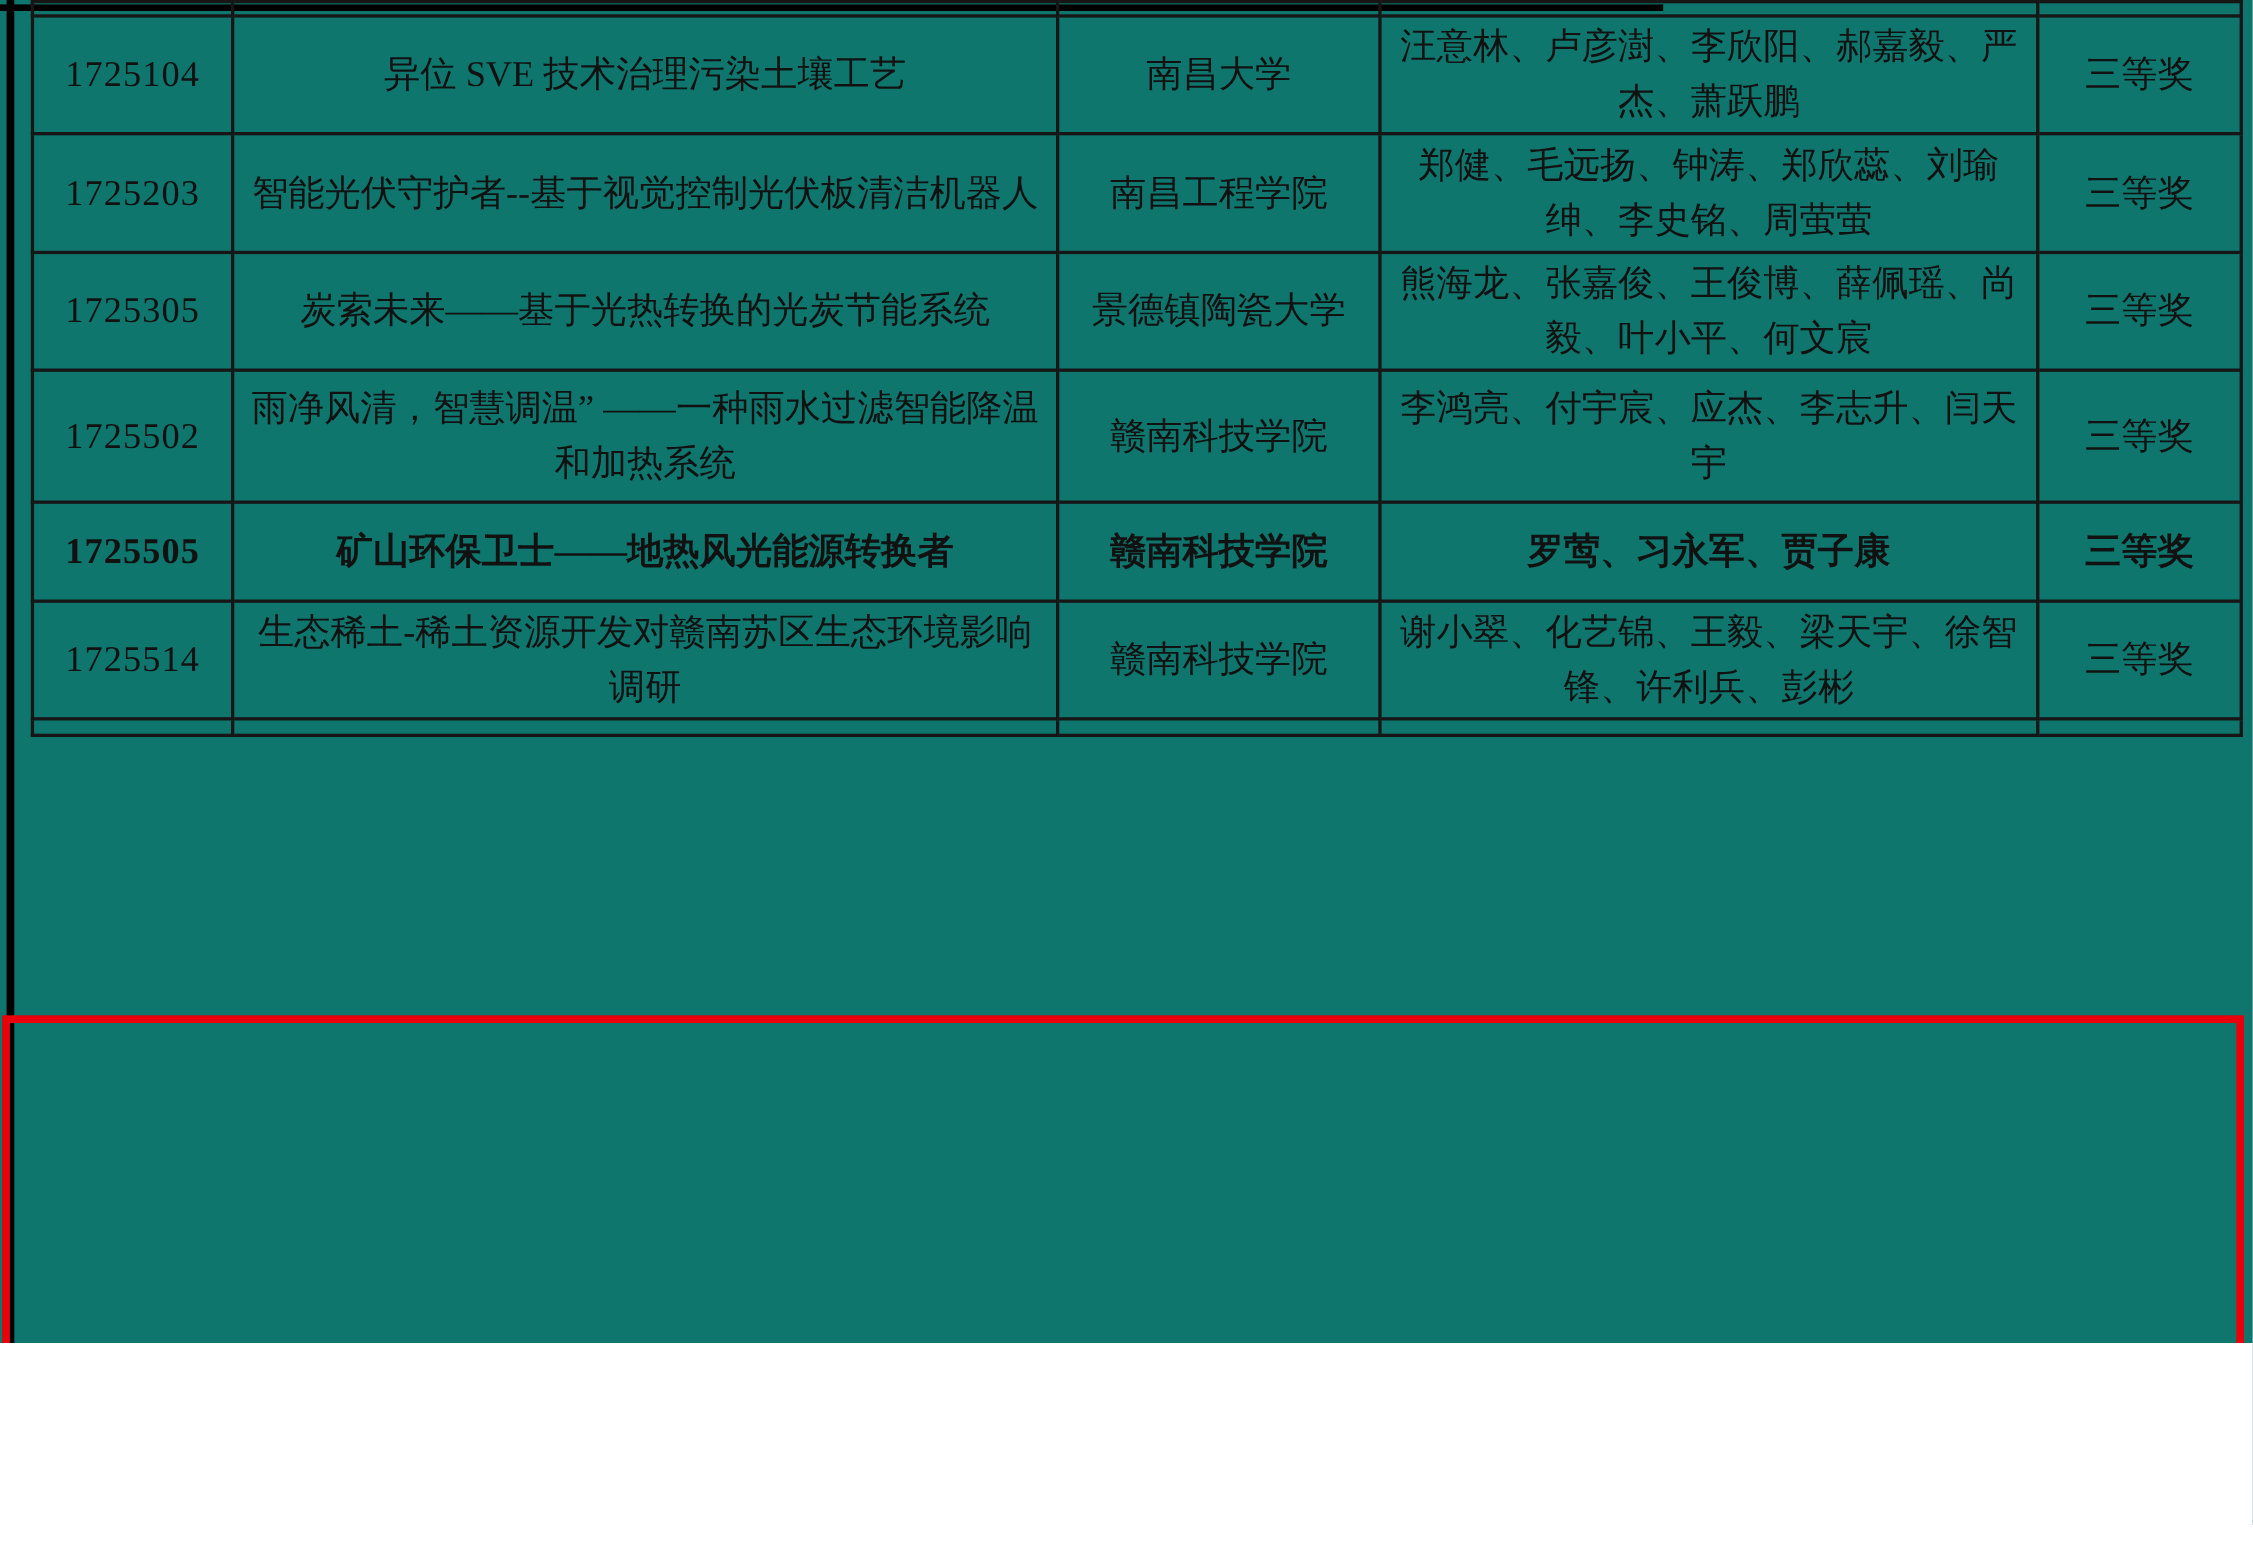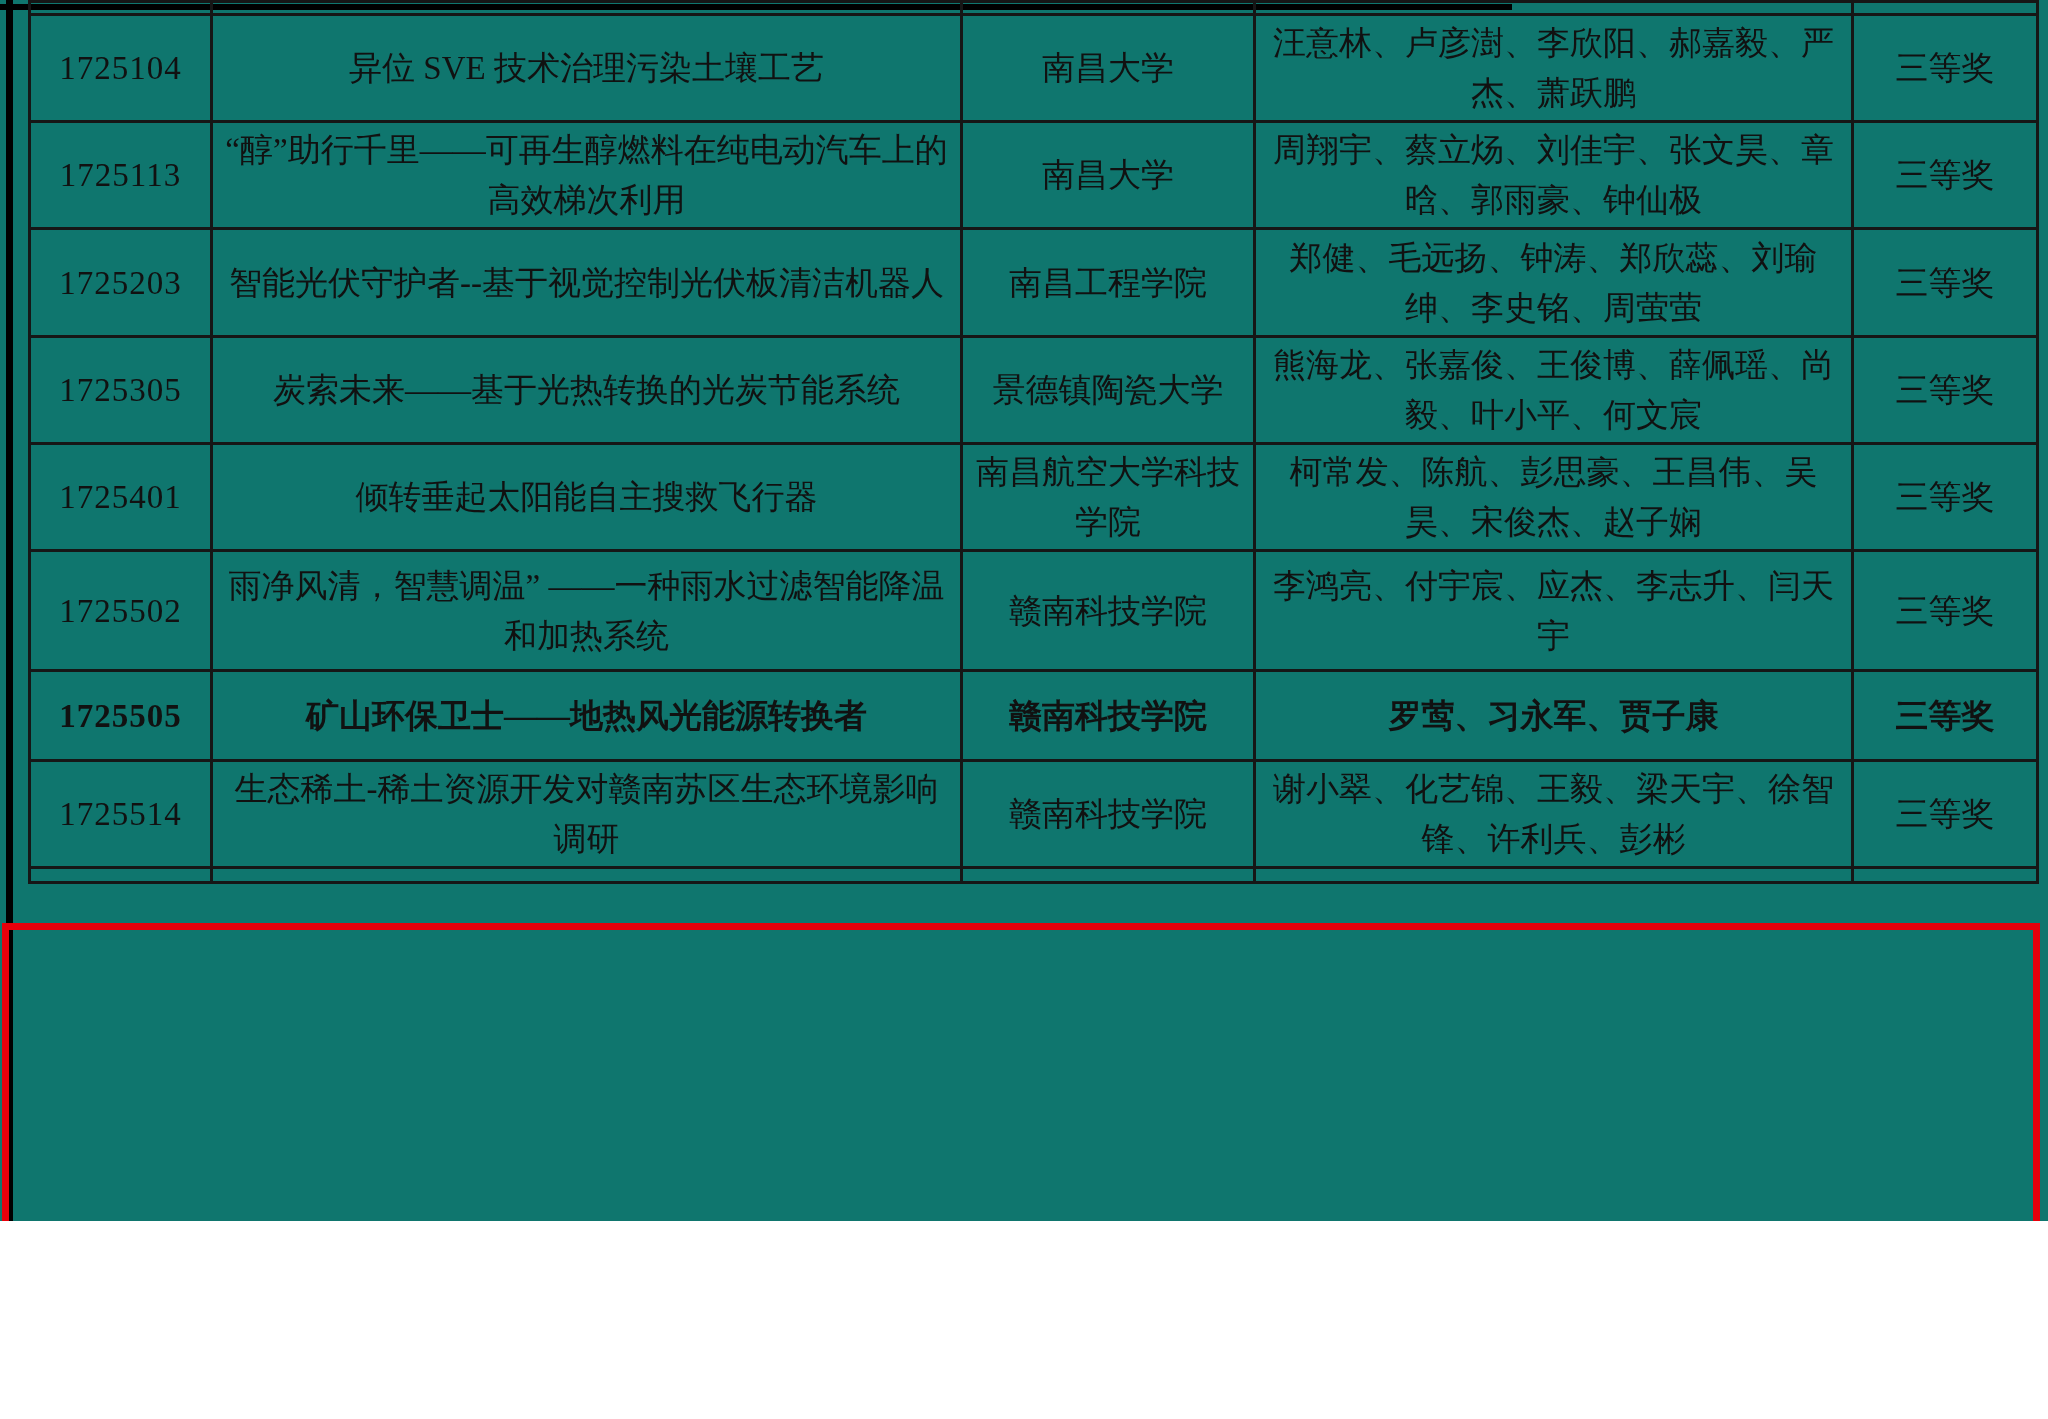--- a/index.html
+++ b/index.html
@@ -77,46 +77,32 @@
         <td></td>
       </tr>
 
       <tr style="height: 104px;">
           <td class="col-id">1725104</td>
           <td class="col-title">异位 SVE 技术治理污染土壤工艺</td>
           <td class="col-school">南昌大学</td>
           <td class="col-members">汪意林、卢彦澍、李欣阳、郝嘉毅、严杰、萧跃鹏</td>
           <td class="col-award">三等奖</td>
         </tr>
-        <tr style="height: 104px;">
-          <td class="col-id">1725113</td>
-          <td class="col-title">“醇”助行千里——可再生醇燃料在纯电动汽车上的高效梯次利用</td>
-          <td class="col-school">南昌大学</td>
-          <td class="col-members">周翔宇、蔡立炀、刘佳宇、张文昊、章晗、郭雨豪、钟仙极</td>
-          <td class="col-award">三等奖</td>
-        </tr>
         <tr style="height: 108px;">
           <td class="col-id">1725203</td>
           <td class="col-title">智能光伏守护者--基于视觉控制光伏板清洁机器人</td>
           <td class="col-school">南昌工程学院</td>
           <td class="col-members">郑健、毛远扬、钟涛、郑欣蕊、刘瑜绅、李史铭、周萤萤</td>
           <td class="col-award">三等奖</td>
         </tr>
         <tr style="height: 104px;">
           <td class="col-id">1725305</td>
           <td class="col-title">炭索未来——基于光热转换的光炭节能系统</td>
           <td class="col-school">景德镇陶瓷大学</td>
           <td class="col-members">熊海龙、张嘉俊、王俊博、薛佩瑶、尚毅、叶小平、何文宸</td>
-          <td class="col-award">三等奖</td>
-        </tr>
-        <tr style="height: 106px;">
-          <td class="col-id">1725401</td>
-          <td class="col-title">倾转垂起太阳能自主搜救飞行器</td>
-          <td class="col-school">南昌航空大学科技学院</td>
-          <td class="col-members">柯常发、陈航、彭思豪、王昌伟、吴昊、宋俊杰、赵子娴</td>
           <td class="col-award">三等奖</td>
         </tr>
         <tr class="hl" style="height: 120px;">
           <td class="col-id">1725502</td>
           <td class="col-title">雨净风清，智慧调温” ——一种雨水过滤智能降温和加热系统</td>
           <td class="col-school">赣南科技学院</td>
           <td class="col-members">李鸿亮、付宇宸、应杰、李志升、闫天宇</td>
           <td class="col-award">三等奖</td>
         </tr>
         <tr class="hl" style="height: 90px; font-weight: bold;">

